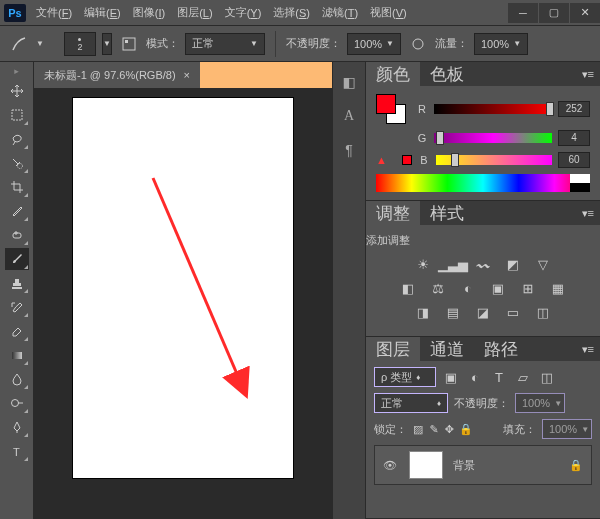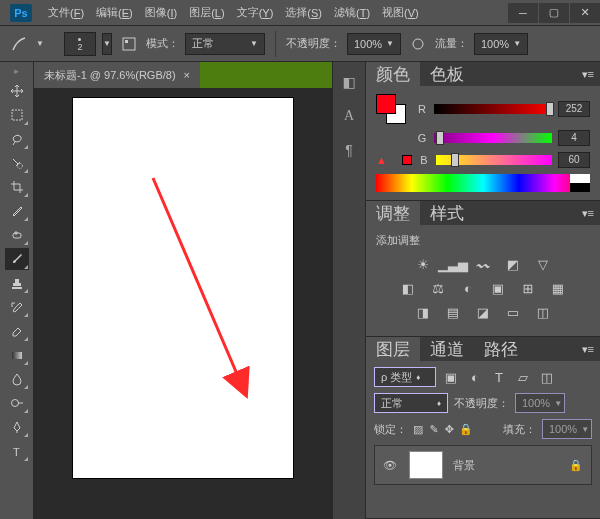--- a/index.html
+++ b/index.html
@@ -1,38 +1,38 @@
 <!DOCTYPE html>
 <html><head>
 <meta charset="utf-8">
 <style>
 *{margin:0;padding:0;box-sizing:border-box;font-family:"Microsoft YaHei",sans-serif;font-size:11px;color:#ccc;user-select:none}
 body{background:#535353;width:600px;height:519px;overflow:hidden}
 .titlebar{height:26px;background:#535353;display:flex;align-items:center;border-bottom:1px solid #2a2a2a}
-.ps-logo{width:22px;height:18px;background:#0c4a6e;color:#31a8ff;font-weight:bold;font-size:11px;display:flex;align-items:center;justify-content:center;margin:0 10px;border-radius:2px}
+.ps-logo{width:22px;height:18px;background:#0f172a;color:#31a8ff;font-weight:bold;font-size:11px;display:flex;align-items:center;justify-content:center;margin:0 4px;border-radius:2px}
 .menu-item{padding:0 6px;height:26px;display:flex;align-items:center;cursor:pointer}
 .menu-item u{text-decoration:underline}
 .win-controls{margin-left:auto;display:flex}
 .win-btn{width:30px;height:20px;background:#3a3a3a;display:flex;align-items:center;justify-content:center;margin-left:1px;cursor:pointer}
 .optbar{height:36px;background:#535353;display:flex;align-items:center;padding:0 8px;border-bottom:1px solid #2a2a2a;gap:6px}
 .brush-preview{width:32px;height:24px;background:#3a3a3a;border:1px solid #222;display:flex;flex-direction:column;align-items:center;justify-content:center;padding-top:2px}
 .brush-dot{width:3px;height:3px;background:#ccc;border-radius:50%}
 .brush-size{font-size:9px;margin-top:1px}
 .dd-arrow{width:10px;height:22px;background:#3a3a3a;border:1px solid #222;display:flex;align-items:center;justify-content:center;font-size:8px}
 .opt-label{font-size:11px}
 .opt-field{height:22px;background:#3a3a3a;border:1px solid #222;padding:0 6px;display:flex;align-items:center;gap:4px}
 .opt-sep{width:1px;height:26px;background:#3a3a3a;margin:0 4px}
 .icon-btn{width:22px;height:22px;display:flex;align-items:center;justify-content:center;cursor:pointer}
 .workspace{display:flex;height:457px}
 .toolbar{width:34px;background:#535353;display:flex;flex-direction:column;align-items:center;padding-top:4px;gap:2px;border-right:1px solid #2a2a2a}
 .tool{width:24px;height:22px;display:flex;align-items:center;justify-content:center;cursor:pointer;position:relative}
 .tool.active{background:#2a2a2a}
 .tool-corner{position:absolute;bottom:1px;right:1px;width:0;height:0;border-left:4px solid transparent;border-bottom:4px solid #aaa}
 .doc-area{flex:1;background:#2a2a2a;display:flex;flex-direction:column;position:relative;min-width:0}
-.doc-tabs{height:26px;background:#4d7c0f;display:flex;align-items:flex-start}
+.doc-tabs{height:26px;background:#fdba74;display:flex;align-items:flex-start}
 .doc-tab{height:26px;background:#535353;padding:0 10px;display:flex;align-items:center;gap:8px;font-size:11px;color:#ccc}
 .canvas-wrap{flex:1;display:flex;align-items:flex-start;justify-content:center;padding-top:10px;overflow:hidden}
 .canvas{width:220px;height:380px;background:#fff;position:relative;box-shadow:0 0 0 1px #000}
 .annot-arrow{position:absolute;top:75px;left:75px}
 .icon-strip{width:34px;background:#434343;display:flex;flex-direction:column;align-items:center;padding-top:10px;gap:14px;border-left:1px solid #2a2a2a;border-right:1px solid #2a2a2a}
 .strip-icon{width:20px;height:20px;display:flex;align-items:center;justify-content:center;color:#aaa;font-size:14px}
 .panels{width:234px;background:#535353;display:flex;flex-direction:column}
 .panel{border-bottom:1px solid #2a2a2a}
 .panel-tabs{height:24px;background:#3a3a3a;display:flex;align-items:center}
 .ptab{padding:0 10px;height:24px;display:flex;align-items:center;font-size:17px;cursor:pointer}
@@ -46,21 +46,21 @@
 .ch-label{width:12px;text-align:center}
 .slider{flex:1;height:10px;position:relative;cursor:pointer}
 .slider-r{background:linear-gradient(to right,#000,#f00)}
 .slider-g{background:linear-gradient(to right,#800080,#f0f,#0f0)}
 .slider-b{background:linear-gradient(to right,#ff0,#f0f)}
 .slider-thumb{position:absolute;top:-2px;width:8px;height:14px;background:#ccc;border:1px solid #333;transform:translateX(-50%)}
 .ch-val{width:32px;height:16px;background:#3a3a3a;border:1px solid #222;text-align:center;font-size:10px;line-height:14px}
 .spectrum{height:18px;background:linear-gradient(to right,#f00,#ff0,#0f0,#0ff,#00f,#f0f,#f00);margin-top:6px;position:relative}
 .spectrum::before{content:"";position:absolute;right:0;top:0;width:20px;height:9px;background:#fff}
 .spectrum::after{content:"";position:absolute;right:0;bottom:0;width:20px;height:9px;background:#000}
-.adj-body{padding:8px 10px}
+.adj-body{padding:8px 0}
 .adj-title{font-size:11px;margin-bottom:8px}
 .adj-row{display:flex;justify-content:center;gap:12px;margin-bottom:8px}
 .adj-icon{width:18px;height:16px;color:#ccc;display:flex;align-items:center;justify-content:center;font-size:13px}
 .layers-body{padding:6px 8px}
 .lay-row{display:flex;align-items:center;gap:6px;margin-bottom:6px}
 .lay-field{height:20px;background:#3a3a3a;border:1px solid #c4b5fd;padding:0 6px;display:flex;align-items:center;gap:4px;font-size:10px}
 .lay-label{font-size:11px}
 .layer-item{display:flex;align-items:center;height:40px;background:#5a5a5a;border:1px solid #333;padding:0 8px;gap:10px}
 .layer-thumb{width:34px;height:28px;background:#fff;border:1px solid #888}
 .eye{width:16px;color:#ccc}

